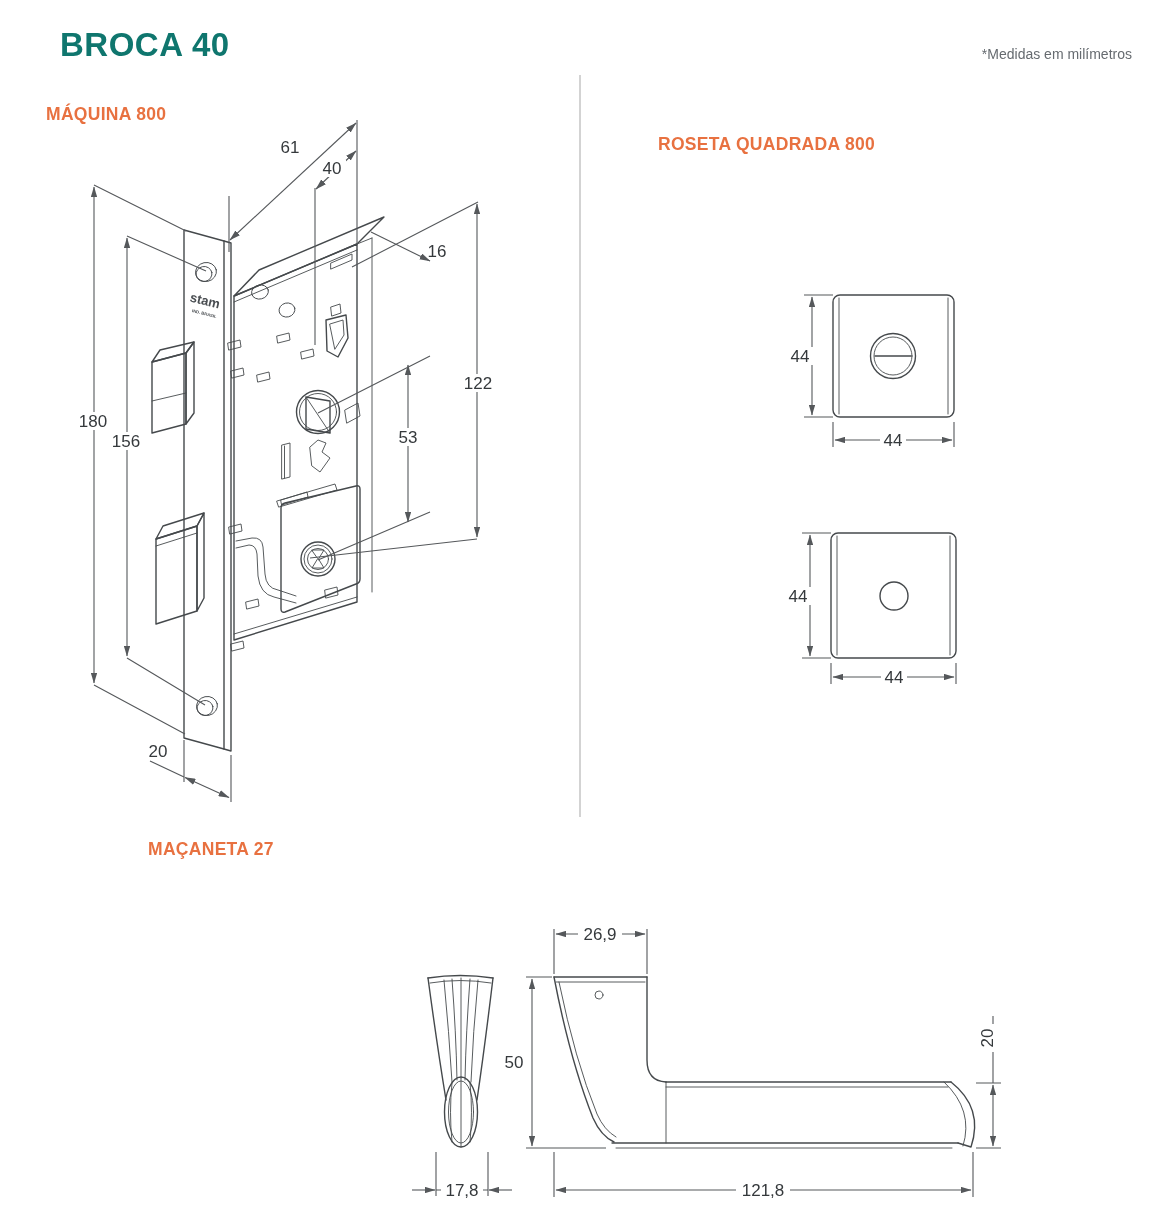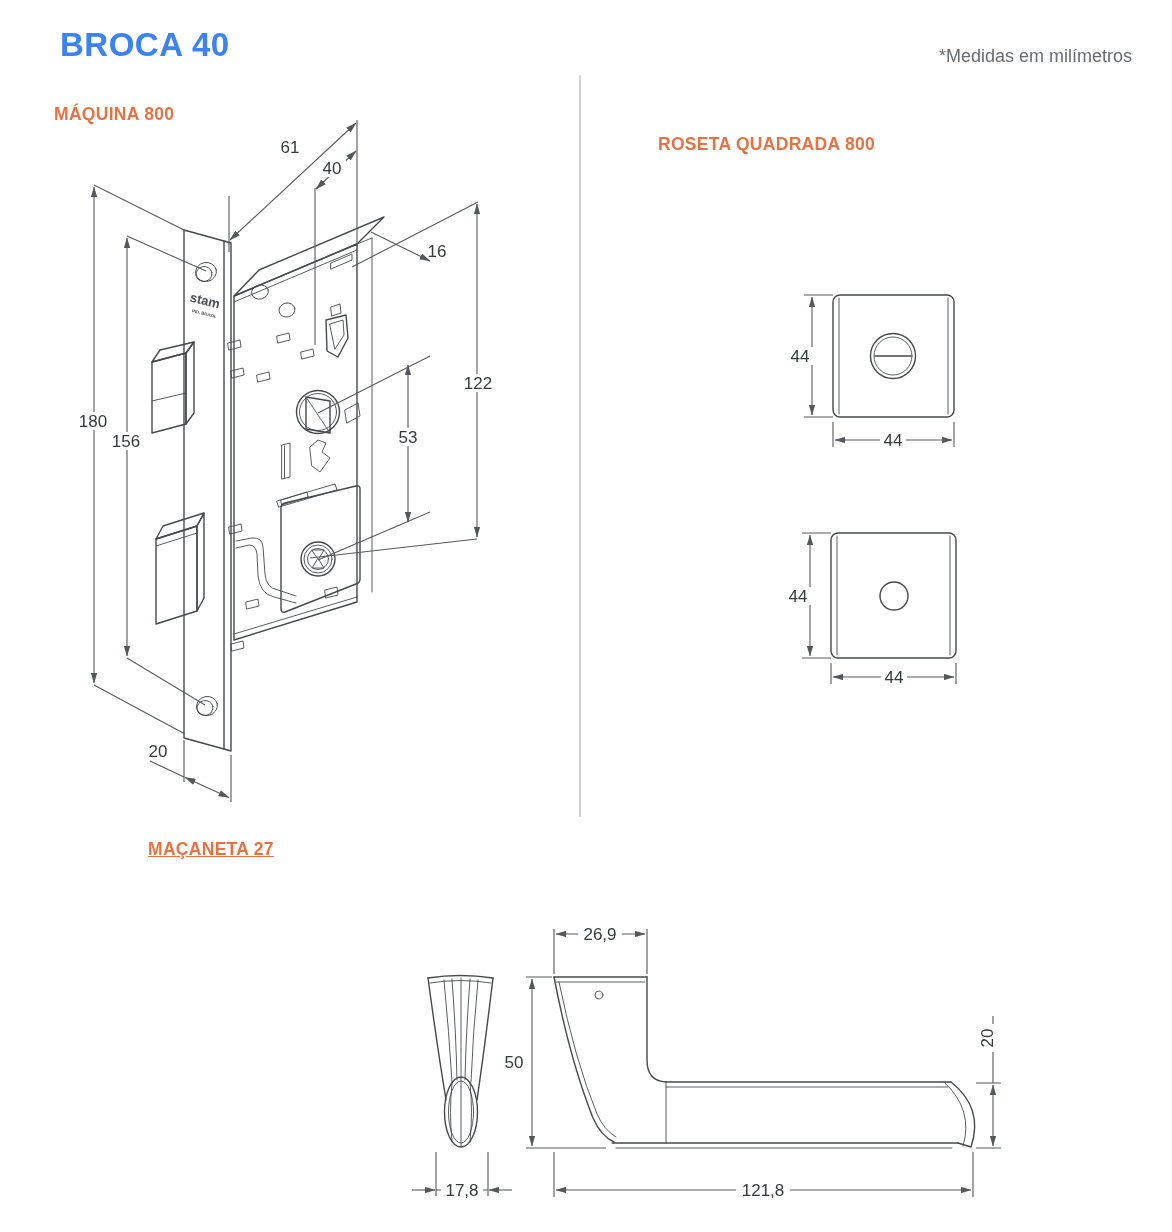--- a/index.html
+++ b/index.html
@@ -1,39 +1,39 @@
 <!DOCTYPE html>
 <html><head>
 <meta charset="utf-8">
 <style>
   html,body{margin:0;padding:0;background:#ffffff;}
   body{position:relative;width:1172px;height:1232px;overflow:hidden;
        font-family:"Liberation Sans",sans-serif;}
   .abs{position:absolute;}
-  .title{font-size:33px;font-weight:800;color:#3b82f6;letter-spacing:.5px;}
-  .note{font-size:18px;color:#666b70;}
+  .title{font-size:33px;font-weight:800;color:#0f766e;letter-spacing:.5px;}
+  .note{font-size:14px;color:#666b70;}
   .sec{font-size:17.5px;font-weight:700;color:#E87140;letter-spacing:.3px;}
   .divider{width:2px;background:#d3d3d3;}
   svg{position:absolute;overflow:visible;}
   .obj{fill:none;stroke:#45494c;stroke-width:1.4;stroke-linejoin:round;stroke-linecap:round;}
   .obj2{fill:none;stroke:#45494c;stroke-width:.9;stroke-linejoin:round;stroke-linecap:round;}
   .dim{fill:none;stroke:#55585b;stroke-width:1.1;}
   .dtx{font-family:"Liberation Sans",sans-serif;font-size:17px;fill:#35393c;}
   .logo{font-family:"Liberation Sans",sans-serif;font-weight:800;font-size:13px;fill:#4a4e52;}
   .logosub{font-family:"Liberation Sans",sans-serif;font-weight:700;font-size:4.2px;fill:#4a4e52;}
   .bg{fill:#ffffff;}
 </style>
 </head>
 <body>
 
 <div class="abs title" style="left:60px;top:26px;">BROCA 40</div>
 <div class="abs note" style="right:40px;top:46px;">*Medidas em milímetros</div>
-<div class="abs sec" style="left:54px;top:104px;">MÁQUINA 800</div>
+<div class="abs sec" style="left:46px;top:104px;">MÁQUINA 800</div>
 <div class="abs sec" style="left:658px;top:106px;margin-top:28px;">ROSETA QUADRADA 800</div>
-<div class="abs sec" style="left:148px;top:839px;text-decoration:underline;">MAÇANETA 27</div>
+<div class="abs sec" style="left:148px;top:839px;">MAÇANETA 27</div>
 <div class="abs divider" style="left:579px;top:75px;height:742px;"></div>
 
 <svg style="left:40px;top:100px;" width="460" height="720" viewBox="40 100 460 720">
   <defs>
     <marker id="ar" viewBox="0 0 10 6" refX="9.5" refY="3" markerWidth="10" markerHeight="6" orient="auto-start-reverse">
       <path d="M0 0 L10 3 L0 6 Z" fill="#55585b"></path>
     </marker>
   </defs>
 
   <g>

